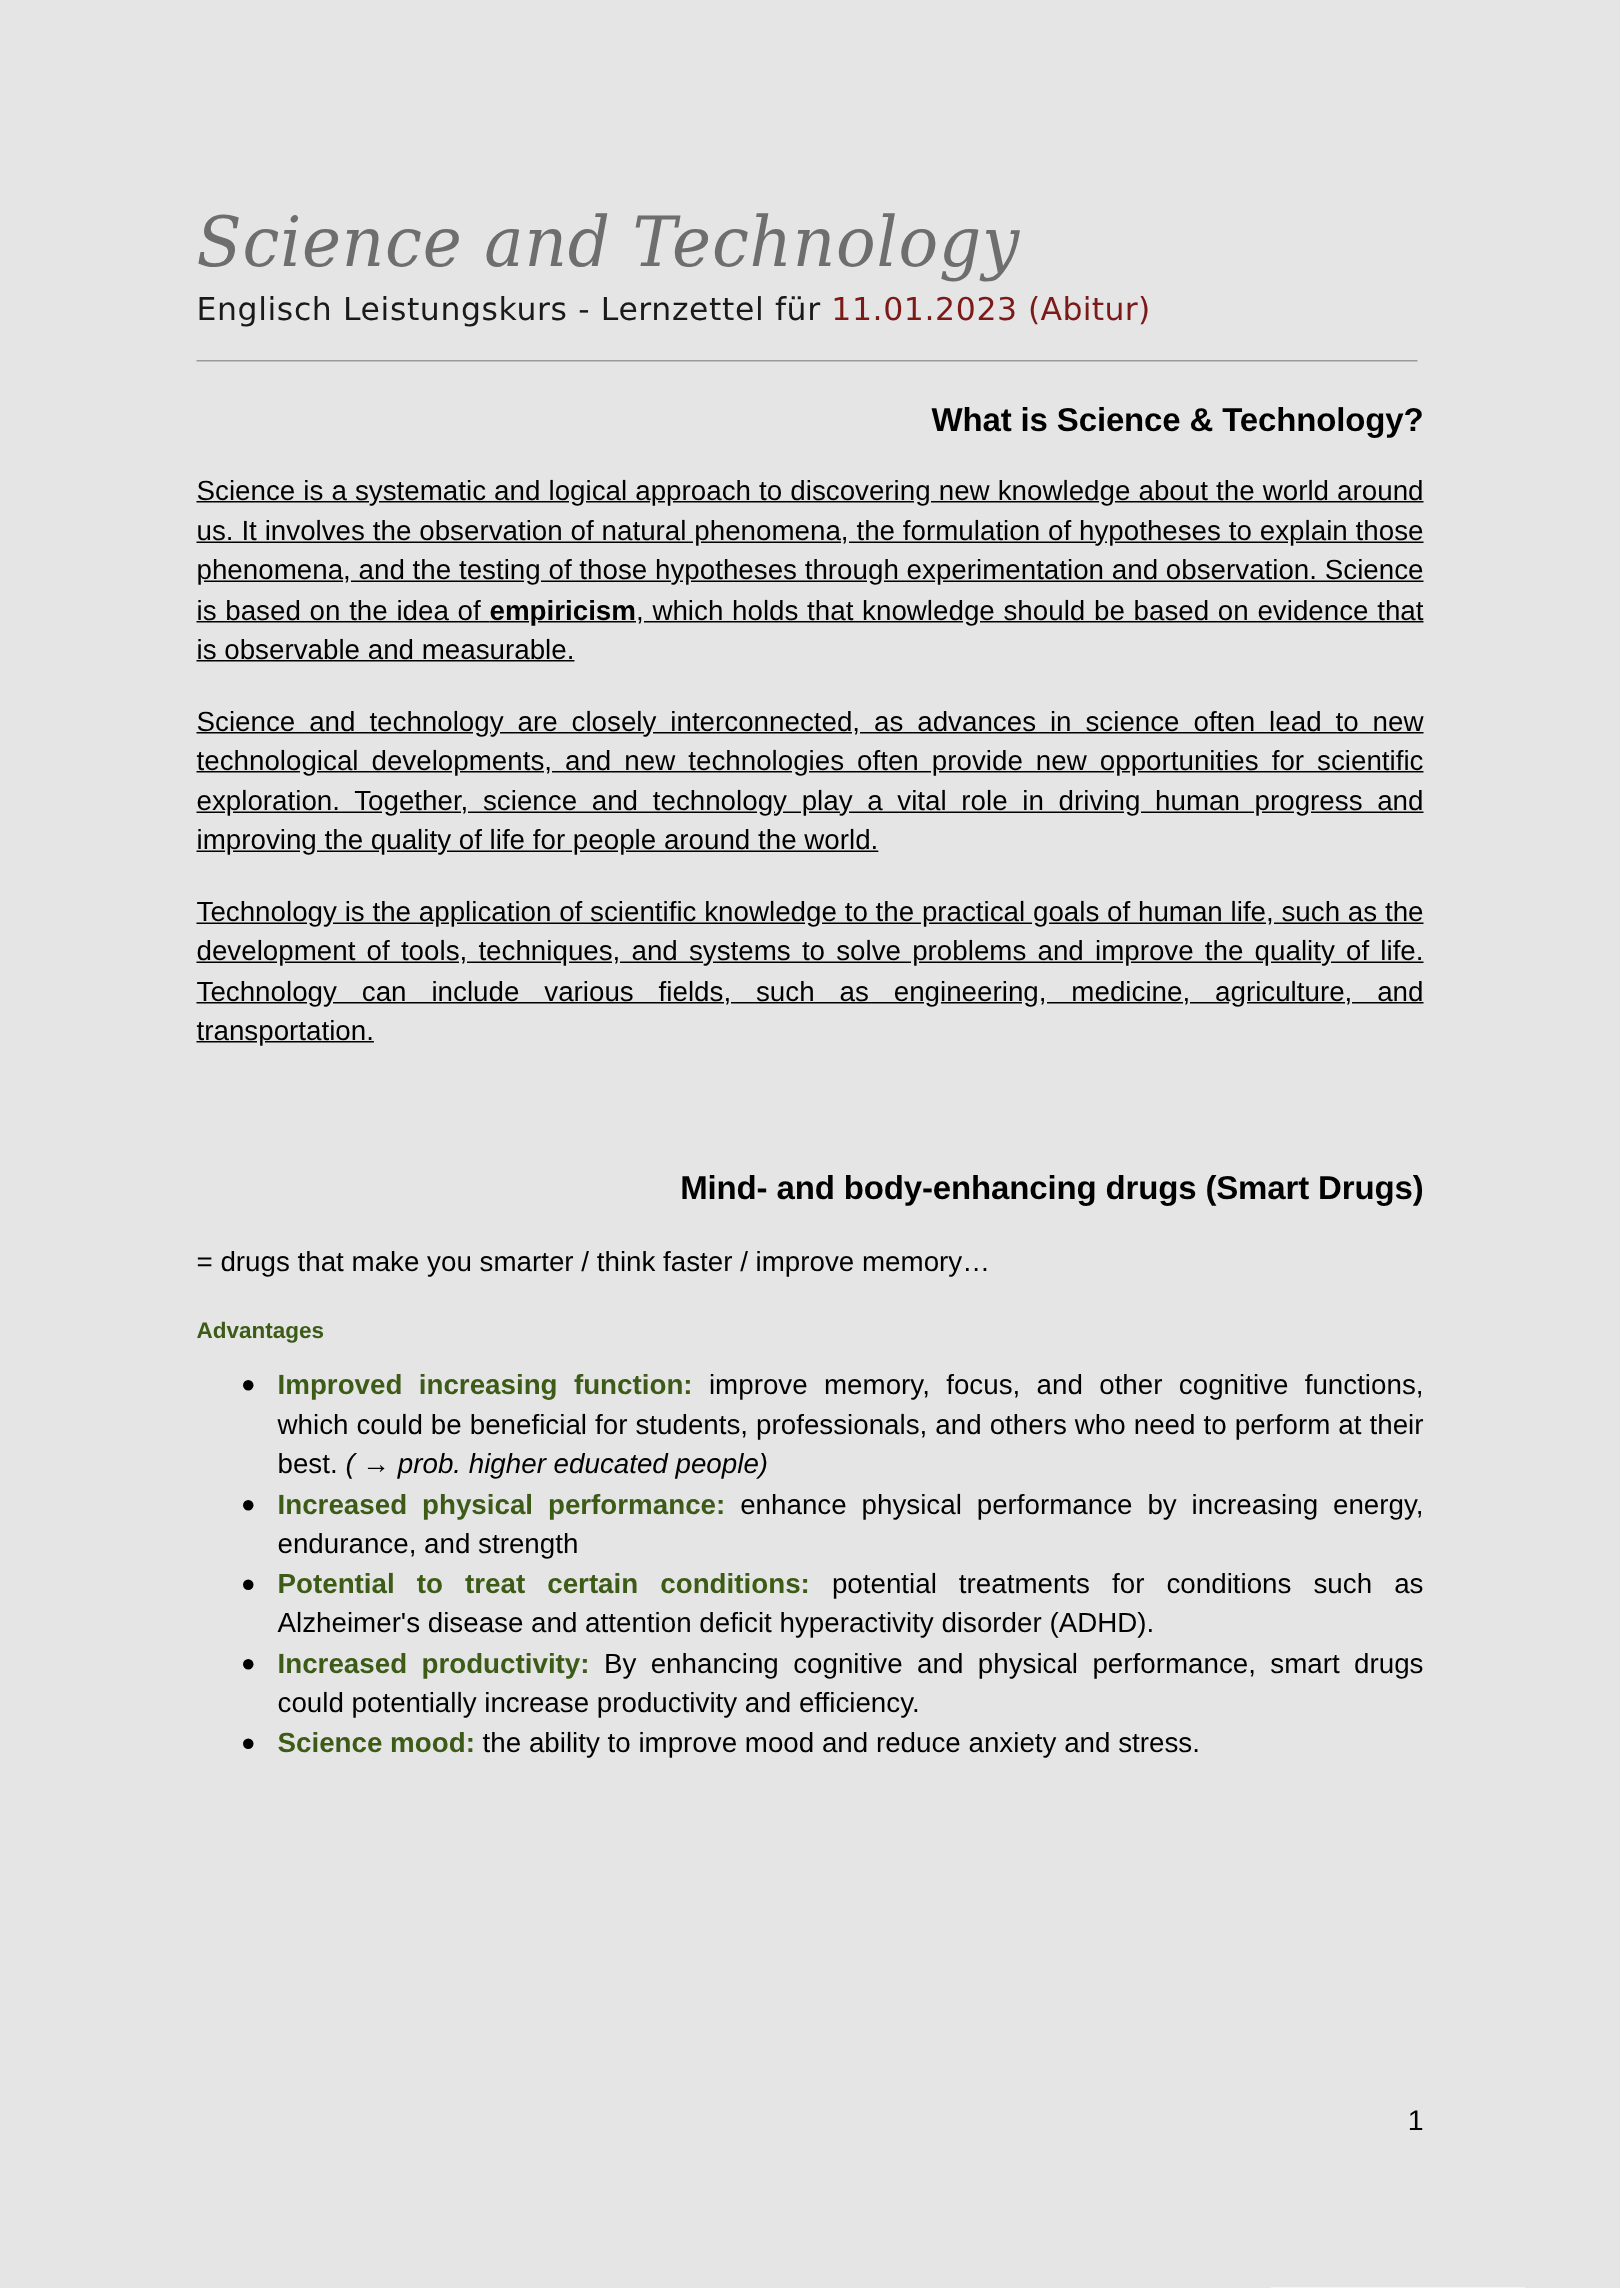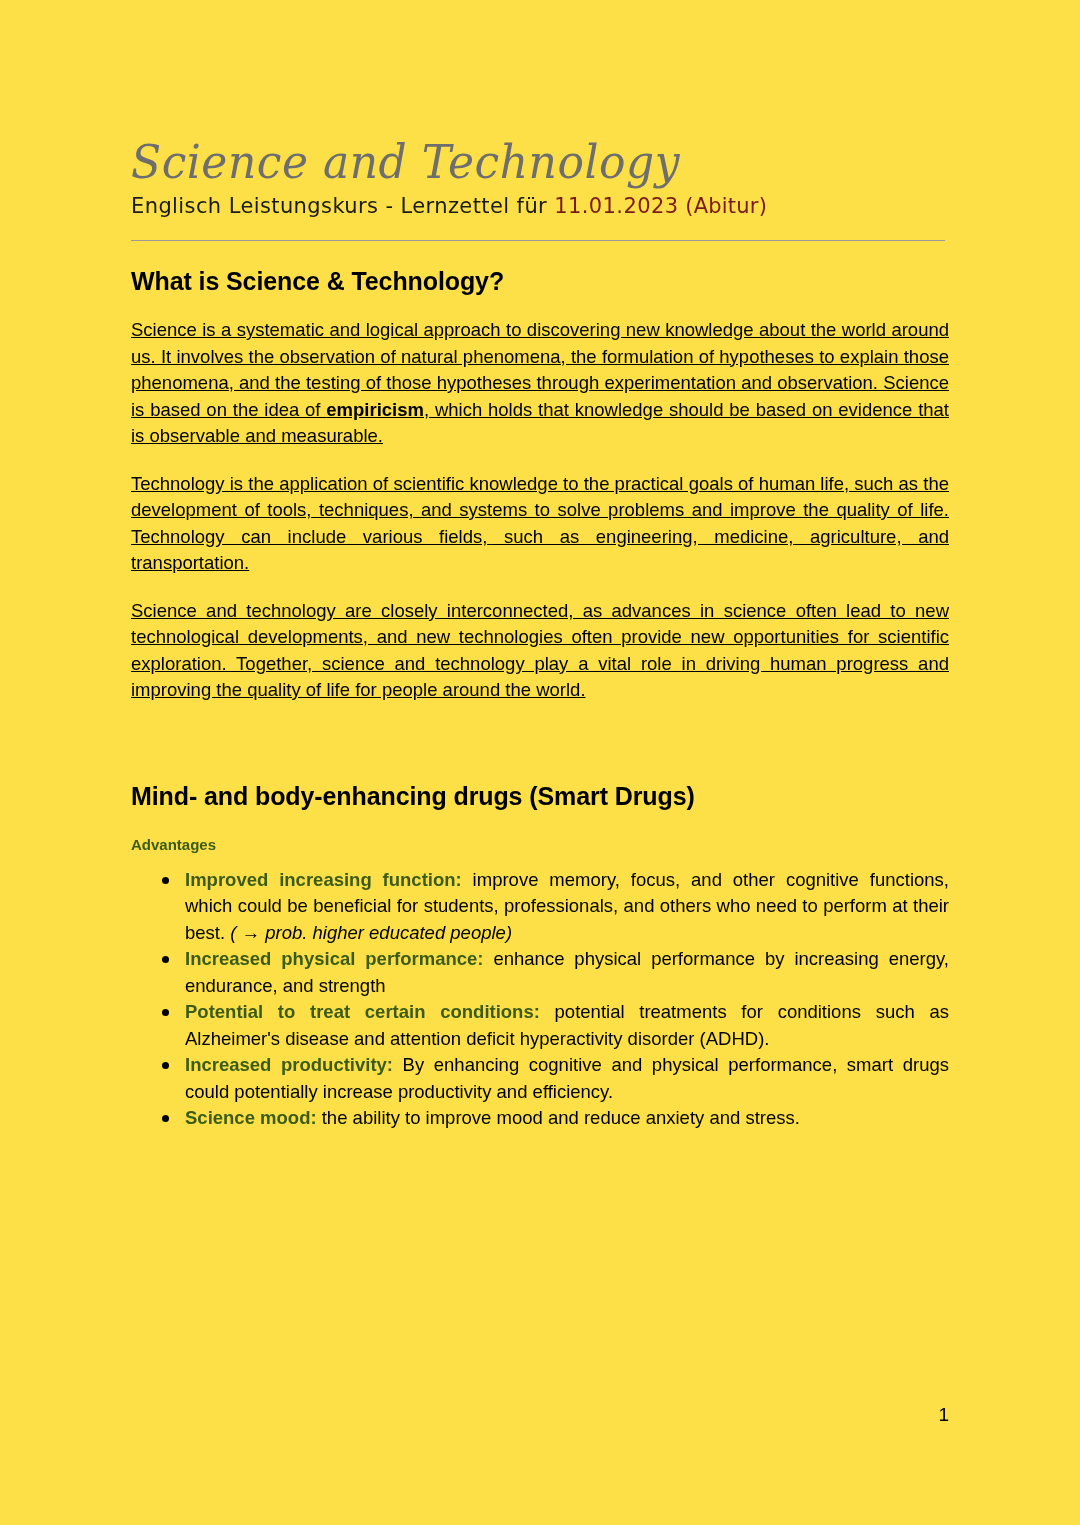--- a/index.html
+++ b/index.html
@@ -8,21 +8,21 @@
     background: #ffffff;
   }
   body {
     font-family: "Liberation Sans", sans-serif;
     color: #000000;
   }
   .page {
     position: relative;
     width: 1080px;
     height: 1525px;
-    background: #fde047;
+    background: #e5e5e5;
     box-sizing: border-box;
     overflow: hidden;
   }
   .content {
     position: absolute;
     left: 131px;
     top: 0;
     width: 818px;
   }
 
@@ -60,22 +60,22 @@
   .rule {
     margin: 22px 0 0 0;
     height: 1px;
     width: 814px;
     background: #9a9a9a;
     border: 0;
   }
 
   
   .section-heading {
-    text-align: left;
-    font-size: 25px;
+    text-align: right;
+    font-size: 22px;
     font-weight: bold;
     color: #000;
     margin: 0;
     padding-top: 26px;
     letter-spacing: -0.1px;
   }
   .section-heading.spaced-top {
     padding-top: 78px;
   }
 
@@ -160,26 +160,27 @@
     <div class="doc-subtitle">
       <span>Englisch Leistungskurs - Lernzettel für </span><span class="date">11.01.2023</span><span class="exam"> (Abitur)</span>
     </div>
 
     <hr class="rule">
 
     <h2 class="section-heading">What is Science &amp; Technology?</h2>
 
     <p class="body"><span>Science is a systematic and logical approach to discovering new knowledge about the world around us. It involves the observation of natural phenomena, the formulation of hypotheses to explain those phenomena, and the testing of those hypotheses through experimentation and observation. Science is based on the idea of </span><strong>empiricism</strong><span>, which holds that knowledge should be based on evidence that is observable and measurable.</span></p>
 
+    <p class="body">Science and technology are closely interconnected, as advances in science often lead to new technological developments, and new technologies often provide new opportunities for scientific exploration. Together, science and technology play a vital role in driving human progress and improving the quality of life for people around the world.</p>
+
     <p class="body">Technology is the application of scientific knowledge to the practical goals of human life, such as the development of tools, techniques, and systems to solve problems and improve the quality of life. Technology can include various fields, such as engineering, medicine, agriculture, and transportation.</p>
-
-    <p class="body">Science and technology are closely interconnected, as advances in science often lead to new technological developments, and new technologies often provide new opportunities for scientific exploration. Together, science and technology play a vital role in driving human progress and improving the quality of life for people around the world.</p>
 
     <h2 class="section-heading spaced-top">Mind- and body-enhancing drugs (Smart Drugs)</h2>
 
+    <p class="lead-in">= drugs that make you smarter / think faster / improve memory…</p>
 
     <h3 class="green-heading">Advantages</h3>
 
     <ul class="bullets">
       <li><span class="bl-label">Improved increasing function:</span><span> improve memory, focus, and other cognitive functions, which could be beneficial for students, professionals, and others who need to perform at their best. </span><span class="ital">( → prob. higher educated people)</span></li>
 
       <li><span class="bl-label">Increased physical performance:</span><span> enhance physical performance by increasing energy, endurance, and strength</span><span class="ital"></span></li>
 
       <li><span class="bl-label">Potential to treat certain conditions:</span><span> potential treatments for conditions such as Alzheimer's disease and attention deficit hyperactivity disorder (ADHD).</span><span class="ital"></span></li>
 

